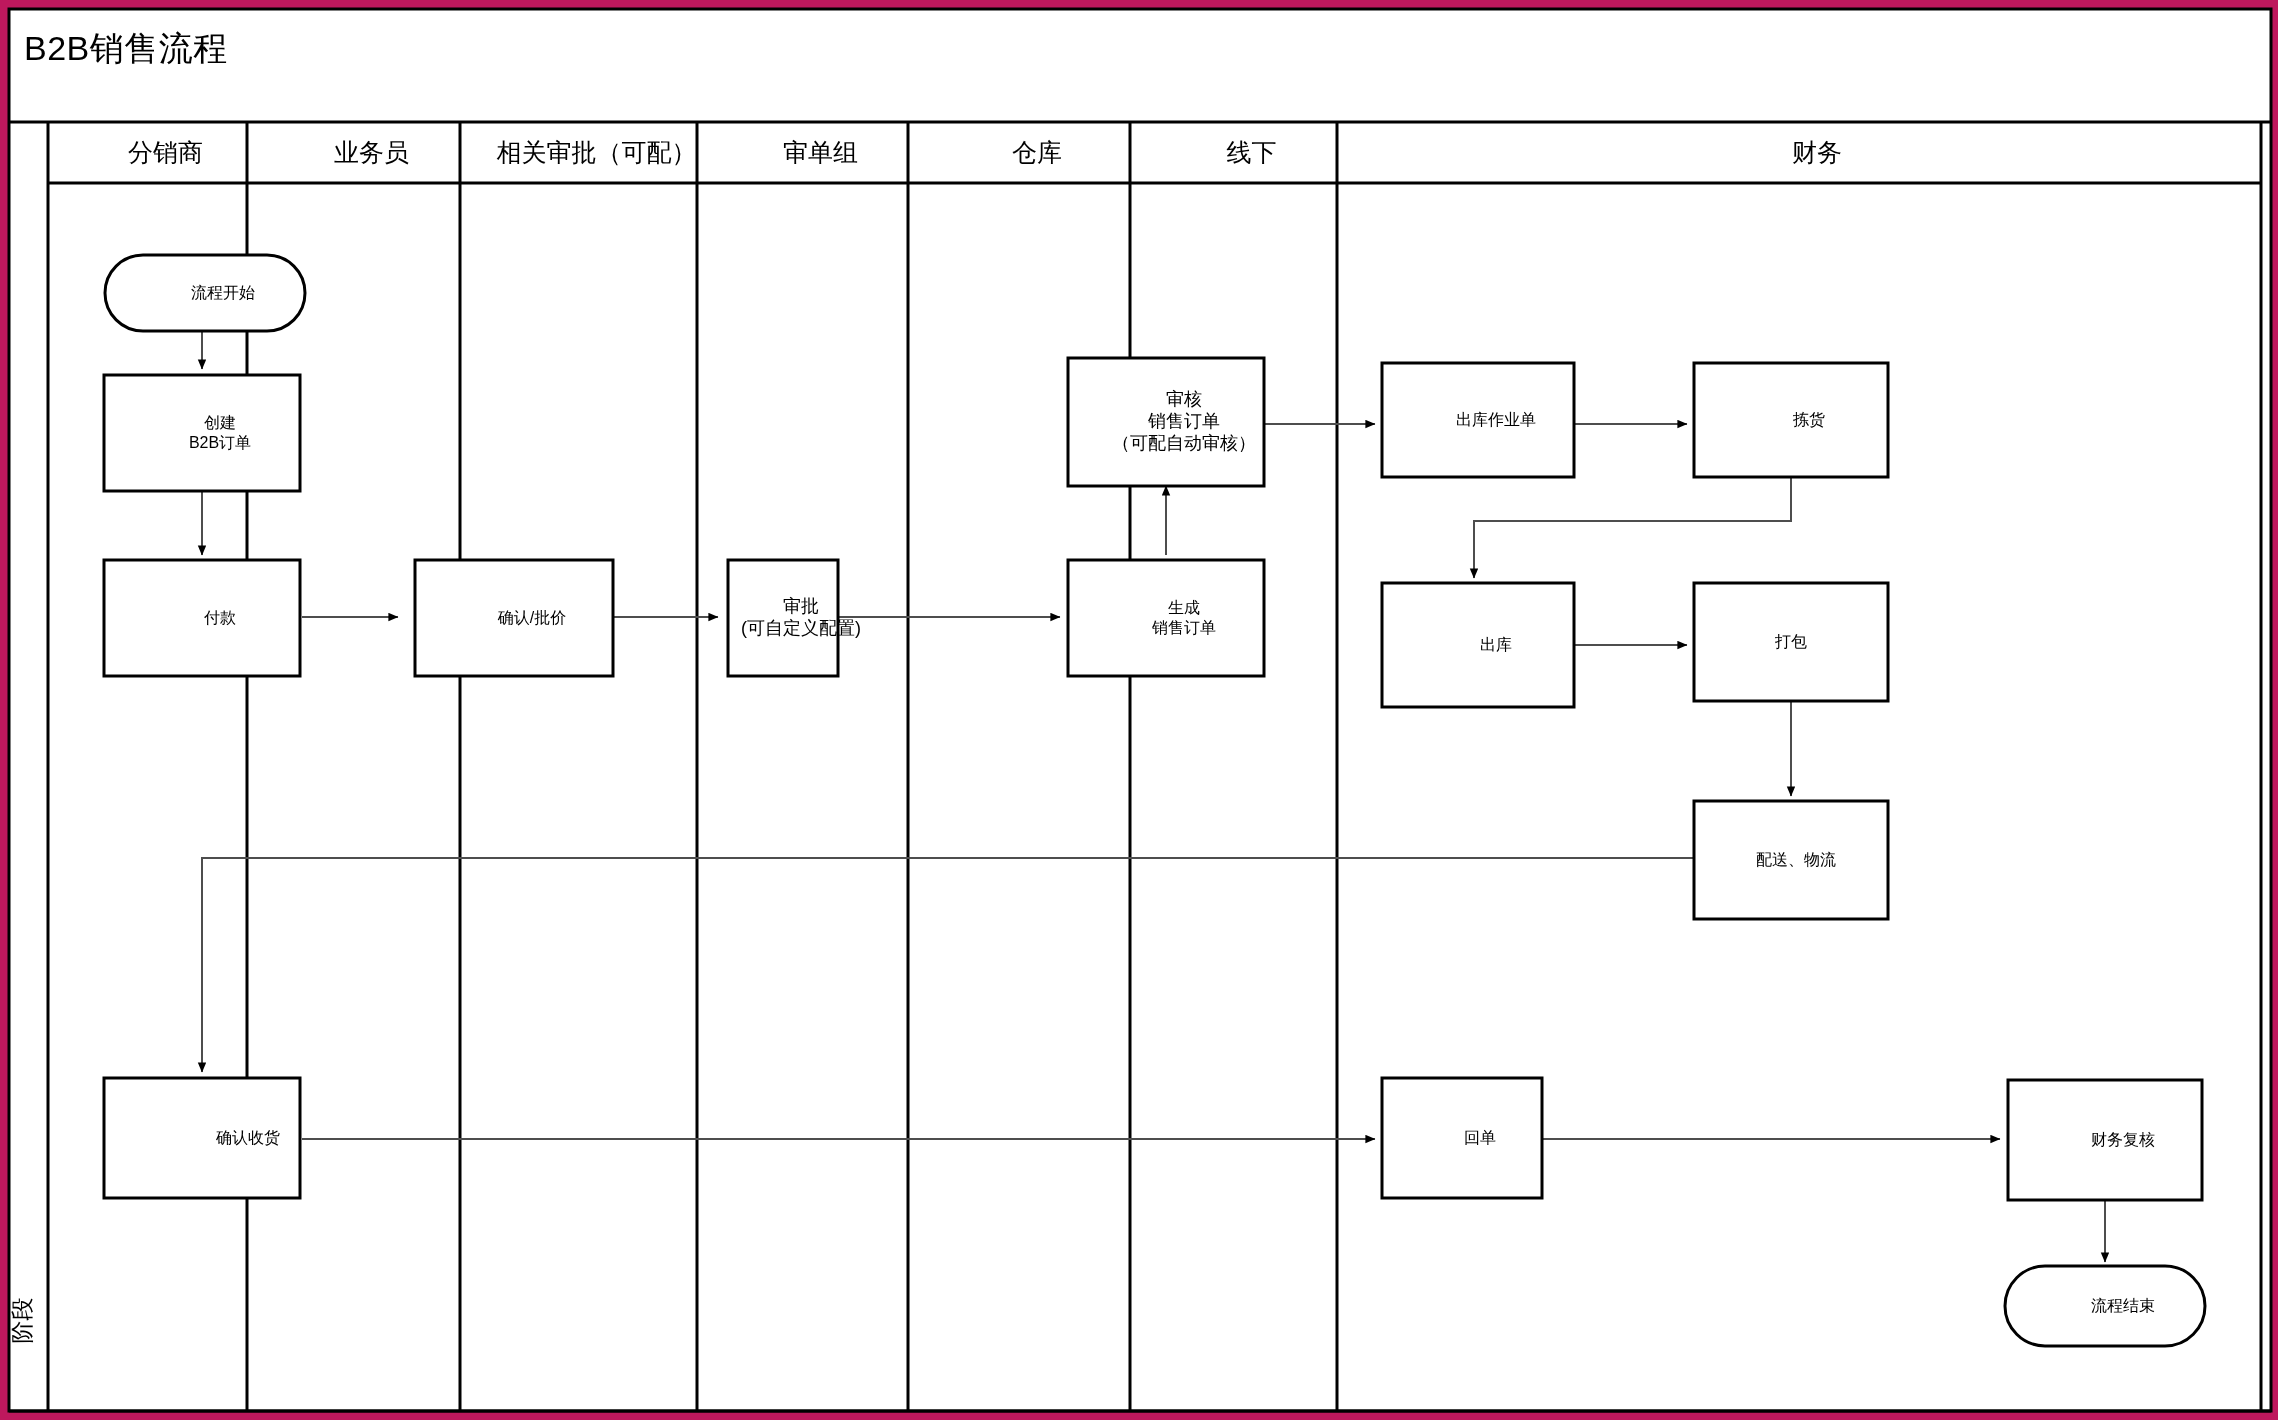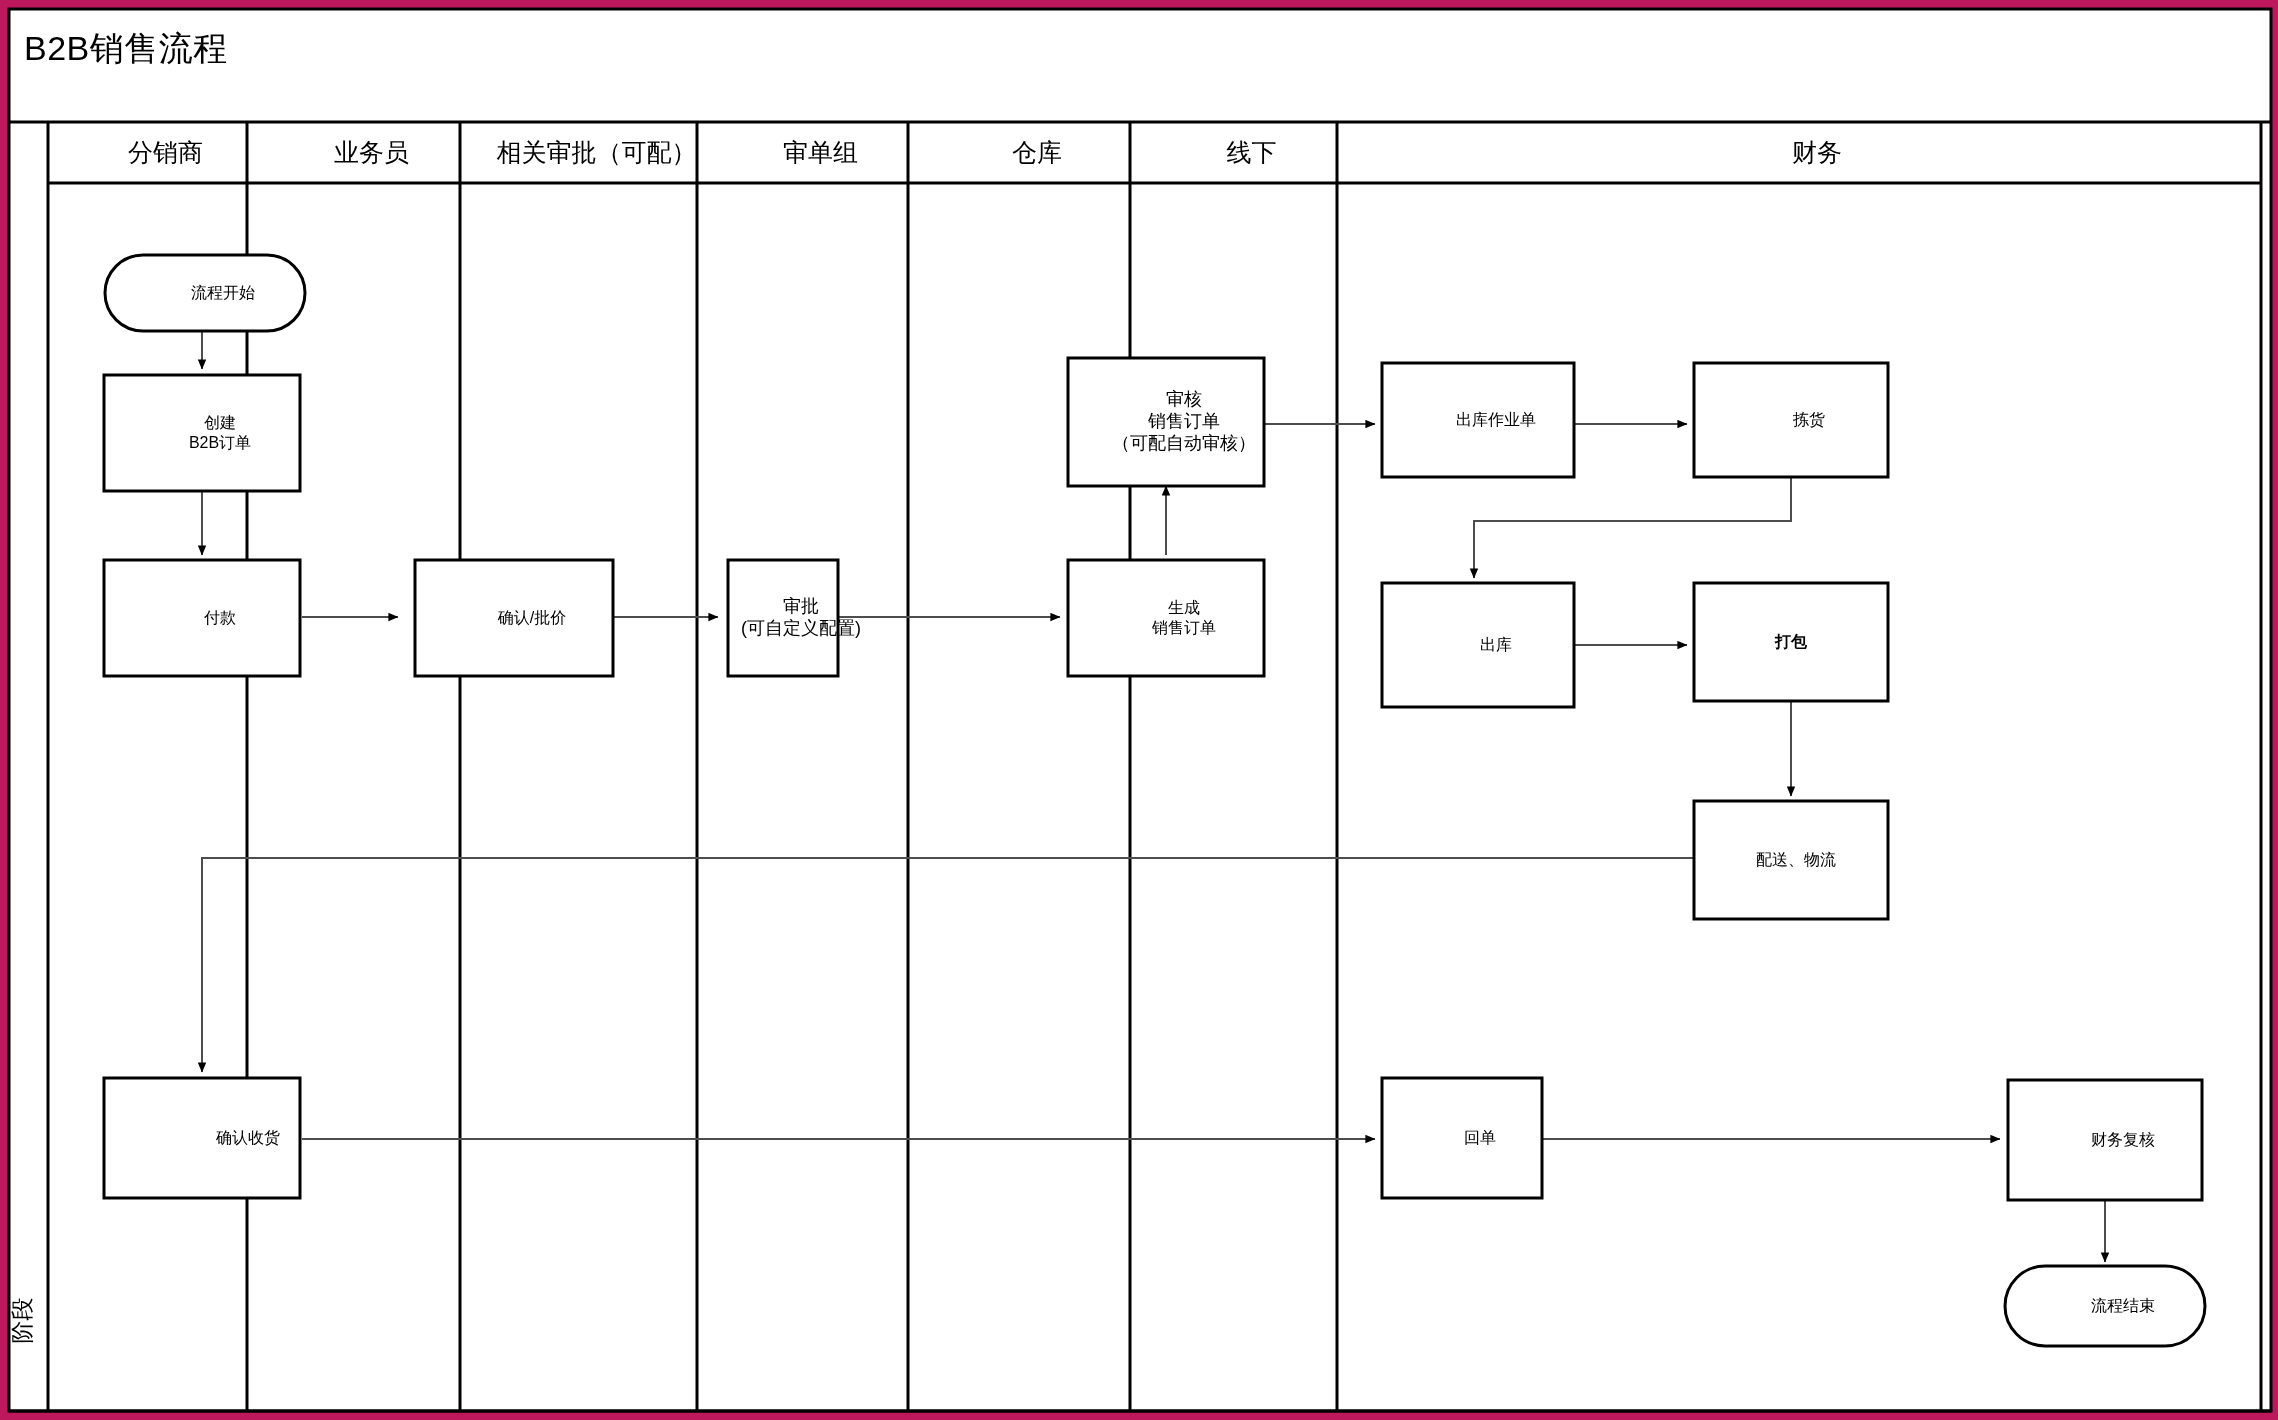--- a/index.html
+++ b/index.html
@@ -170,20 +170,20 @@
   <div class="lbl node-text small" style="left:700px;top:560px;width:166px;height:116px;">审批
 (可自定义配置)</div>
   <div class="lbl node-text" style="left:1068px;top:560px;width:196px;height:116px;">生成
 销售订单</div>
   <div class="lbl node-text small" style="left:1062px;top:358px;width:208px;height:128px;">审核
 销售订单
 （可配自动审核）</div>
   <div class="lbl node-text" style="left:1382px;top:363px;width:192px;height:114px;">出库作业单</div>
   <div class="lbl node-text" style="left:1382px;top:583px;width:192px;height:124px;">出库</div>
   <div class="lbl node-text" style="left:1694px;top:363px;width:194px;height:114px;">拣货</div>
-  <div class="lbl node-text" style="left:1694px;top:583px;width:158px;height:118px;font-weight:bold;">打包</div>
+  <div class="lbl node-text" style="left:1694px;top:583px;width:158px;height:118px;">打包</div>
   <div class="lbl node-text" style="left:1694px;top:801px;width:168px;height:118px;">配送、物流</div>
   <div class="lbl node-text" style="left:104px;top:1078px;width:196px;height:120px;margin-left:28px;">确认收货</div>
   <div class="lbl node-text" style="left:1382px;top:1078px;width:160px;height:120px;">回单</div>
   <div class="lbl node-text" style="left:2008px;top:1080px;width:194px;height:120px;">财务复核</div>
   <div class="lbl node-text" style="left:2005px;top:1266px;width:200px;height:80px;">流程结束</div>
 
 </div>
 
 </body></html>

